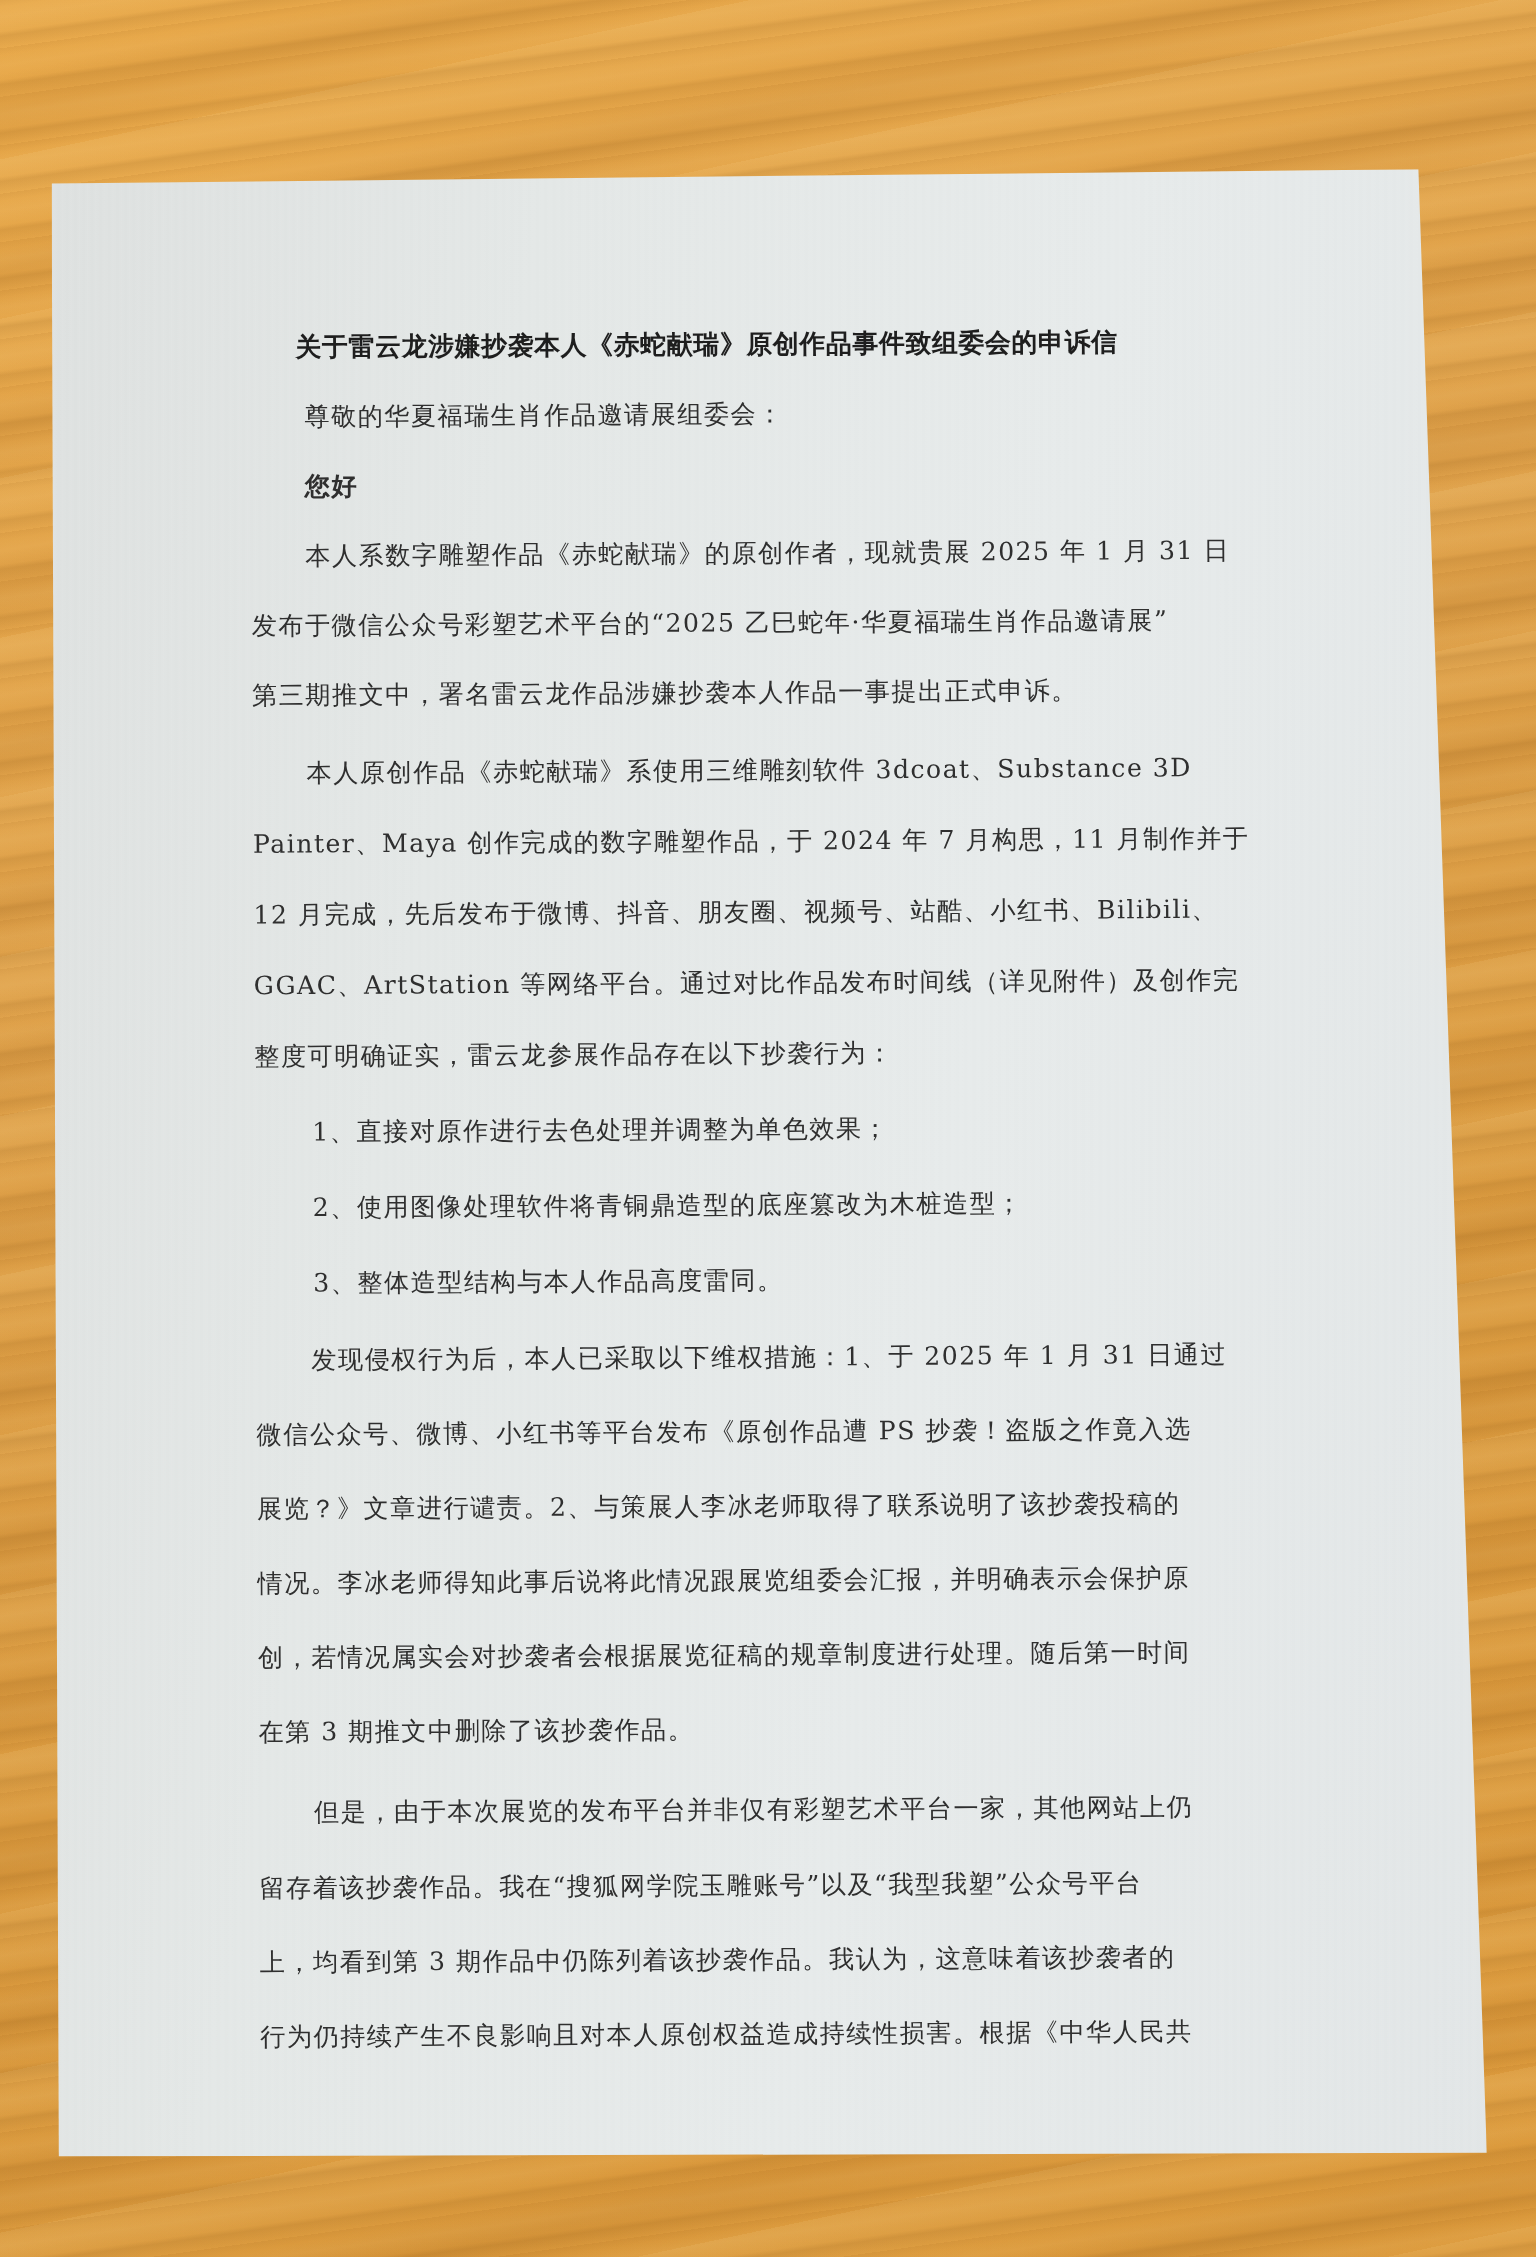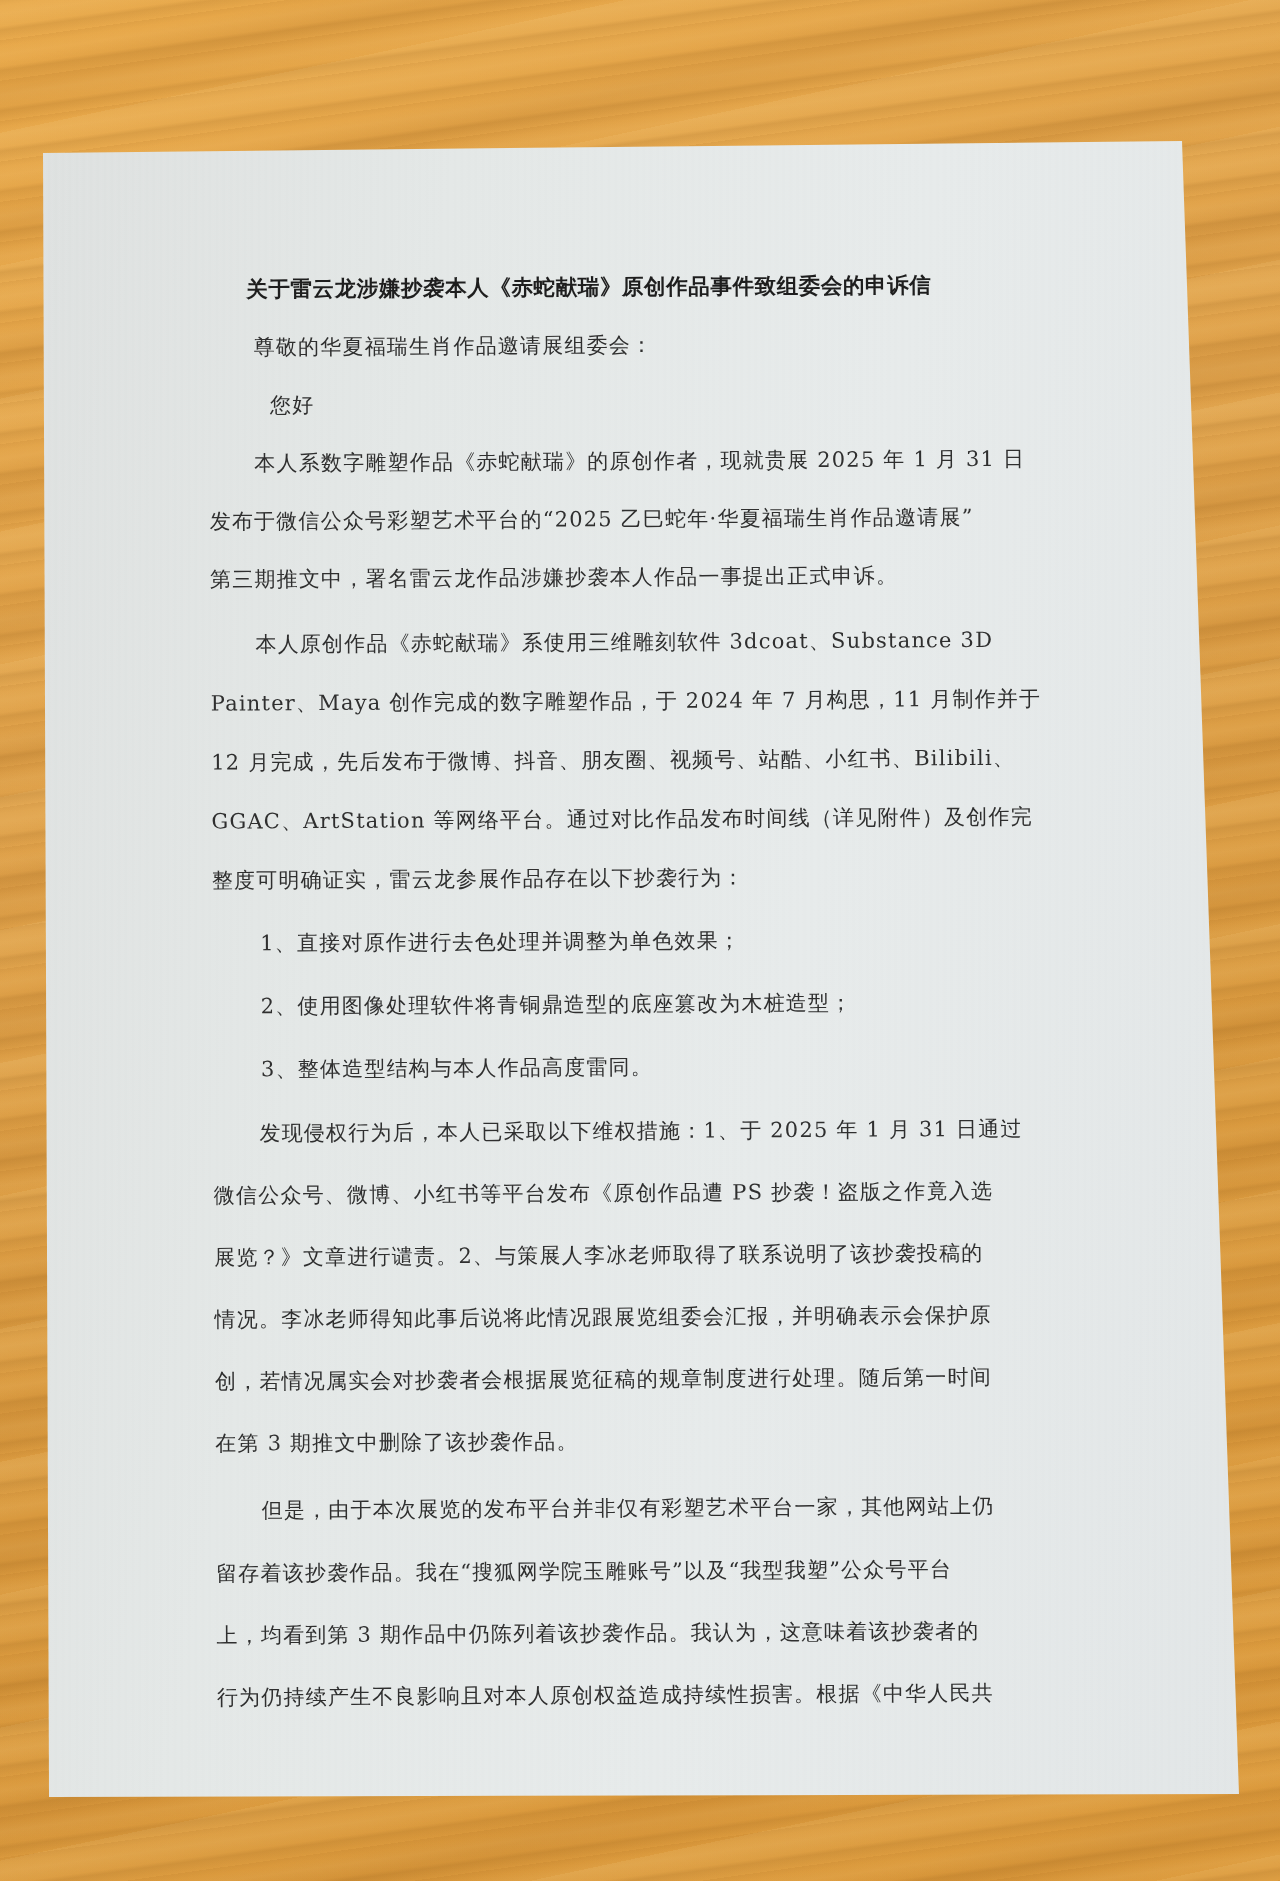--- a/index.html
+++ b/index.html
@@ -41,21 +41,21 @@
 <body>
 
 <div class="desk"></div>
 <div class="paper"></div>
 <div class="paper-shade"></div>
 
 <div class="content">
   <div class="title">关于雷云龙涉嫌抄袭本人《赤蛇献瑞》原创作品事件致组委会的申诉信</div>
 
   <div class="line" style="left:257px; top:331px;">尊敬的华夏福瑞生肖作品邀请展组委会：</div>
-  <div class="line" style="left:273px; top:389px;">您好</div>
+  <div class="line" style="left:257px; top:389px;font-weight:bold;">您好</div>
 
   <div class="line" style="left:257px; top:447px;">本人系数字雕塑作品《赤蛇献瑞》的原创作者，现就贵展 2025 年 1 月 31 日</div>
   <div class="line" style="left:212px; top:505px;">发布于微信公众号彩塑艺术平台的“2025 乙巳蛇年·华夏福瑞生肖作品邀请展”</div>
   <div class="line" style="left:212px; top:563px;">第三期推文中，署名雷云龙作品涉嫌抄袭本人作品一事提出正式申诉。</div>
 
   <div class="line" style="left:257px; top:628px;">本人原创作品《赤蛇献瑞》系使用三维雕刻软件 3dcoat、Substance  3D</div>
   <div class="line" style="left:212px; top:687px;">Painter、Maya 创作完成的数字雕塑作品，于 2024 年 7 月构思，11 月制作并于</div>
   <div class="line" style="left:212px; top:746px;">12 月完成，先后发布于微博、抖音、朋友圈、视频号、站酷、小红书、Bilibili、</div>
   <div class="line" style="left:212px; top:805px;">GGAC、ArtStation 等网络平台。通过对比作品发布时间线（详见附件）及创作完</div>
   <div class="line" style="left:212px; top:864px;">整度可明确证实，雷云龙参展作品存在以下抄袭行为：</div>

